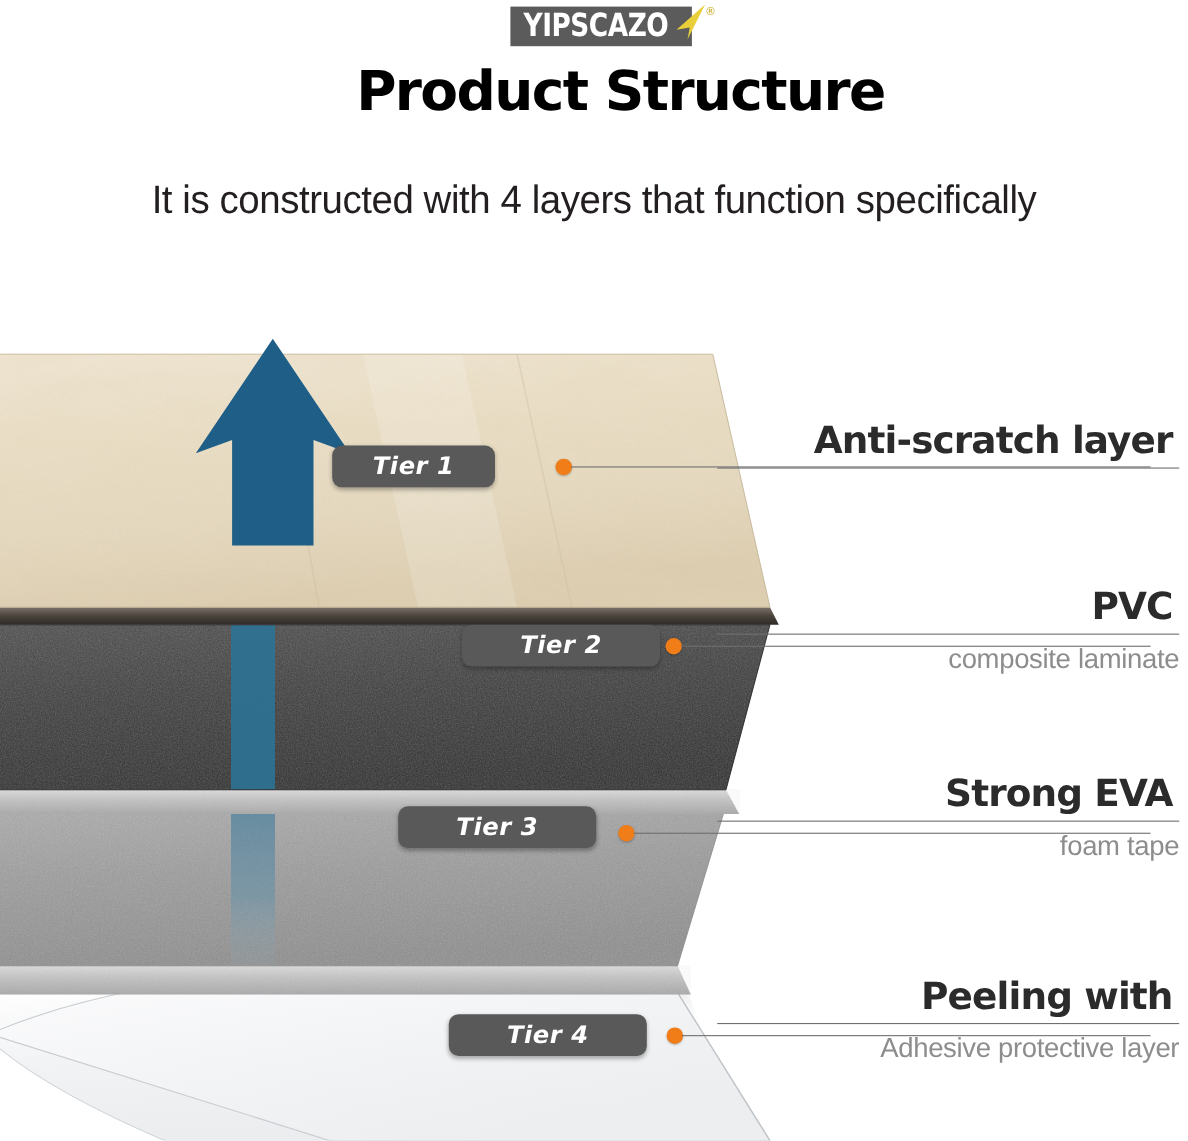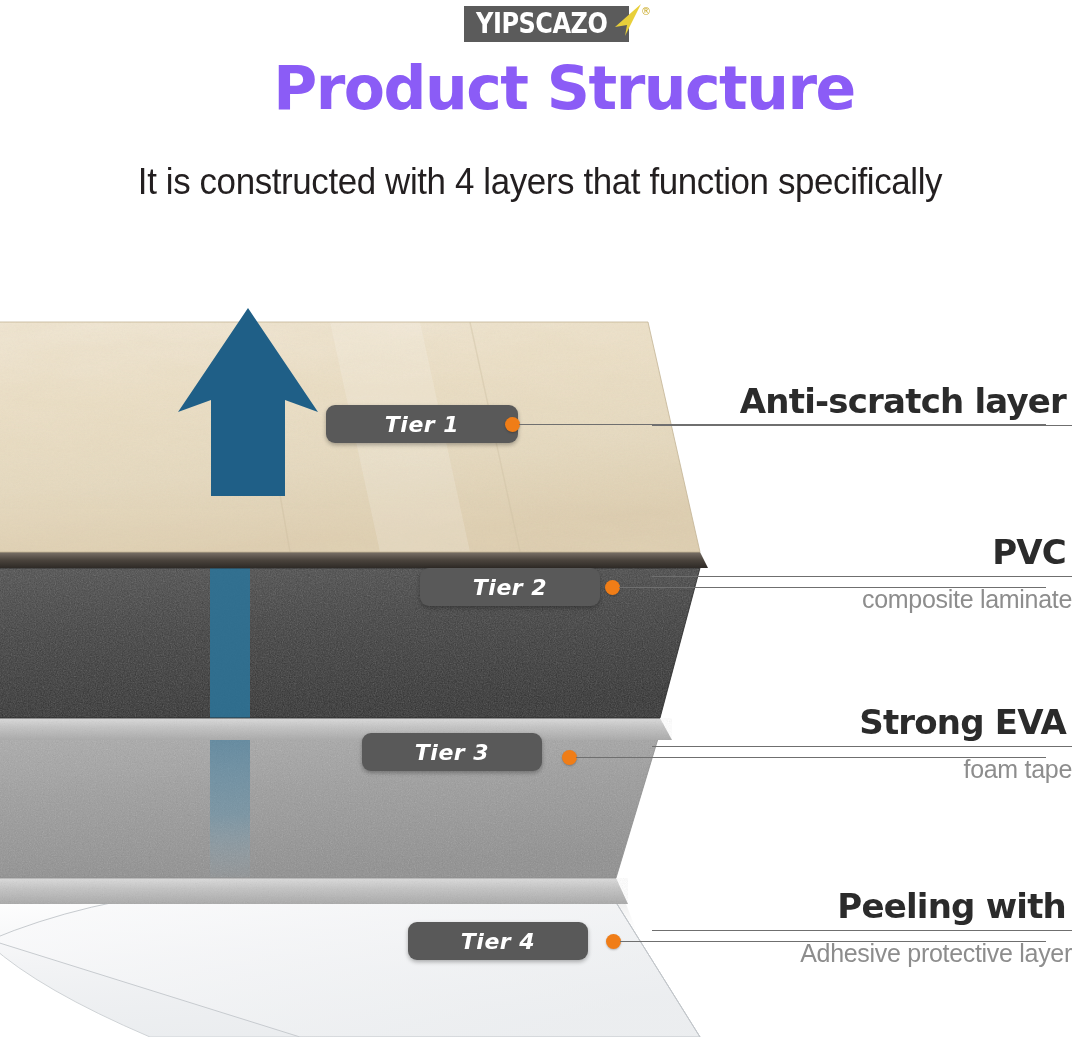--- a/index.html
+++ b/index.html
@@ -64,24 +64,24 @@
     font-size: 10px;
     color: #c8a823;
     font-family: "DejaVu Sans", sans-serif;
   }
 
   .page-title {
     position: absolute;
     left: 0; right: 0;
     top: 58px;
     text-align: center;
-    color: #8b5cf6;
+    color: #000000;
     font-family: "DejaVu Sans", sans-serif;
     font-weight: bold;
-    font-size: 60px;
+    font-size: 50px;
     letter-spacing: -1.5px;
     line-height: 1;
     white-space: nowrap;
     padding-left: 48px;
   }
   .page-subtitle {
     position: absolute;
     left: 0; right: 0;
     top: 160px;
     text-align: center;
@@ -338,21 +338,21 @@
 
           <polygon points="330,22 420,22 470,252 380,252" fill="#ffffff" opacity="0.16"></polygon>
         </g>
         <polygon points="-10,22 648,22 700,252 -10,252" fill="none" stroke="#c3b496" stroke-width="0.8"></polygon>
 
         <path d="M 248,8 L 318,112 L 285,100 L 285,196 L 211,196 L 211,100 L 178,112 Z" fill="#1f5f87"></path>
       </g>
     </svg>
   </div>
 
-  <div class="tier-badge" style="left:326px; top:405px; width:192px;">Tier 1</div>
+  <div class="tier-badge" style="left:302px; top:405px; width:148px;">Tier 1</div>
   <div class="dot" style="left:505px; top:417px;"></div>
   <div class="leader" style="left:519px; top:424px; width:527px;"></div>
 
   <div class="tier-badge" style="left:420px; top:568px; width:180px;">Tier 2</div>
   <div class="dot" style="left:605px; top:580px;"></div>
   <div class="leader" style="left:619px; top:587px; width:427px;"></div>
 
   <div class="tier-badge" style="left:362px; top:733px; width:180px;">Tier 3</div>
   <div class="dot" style="left:562px; top:750px;"></div>
   <div class="leader" style="left:576px; top:757px; width:470px;"></div>

